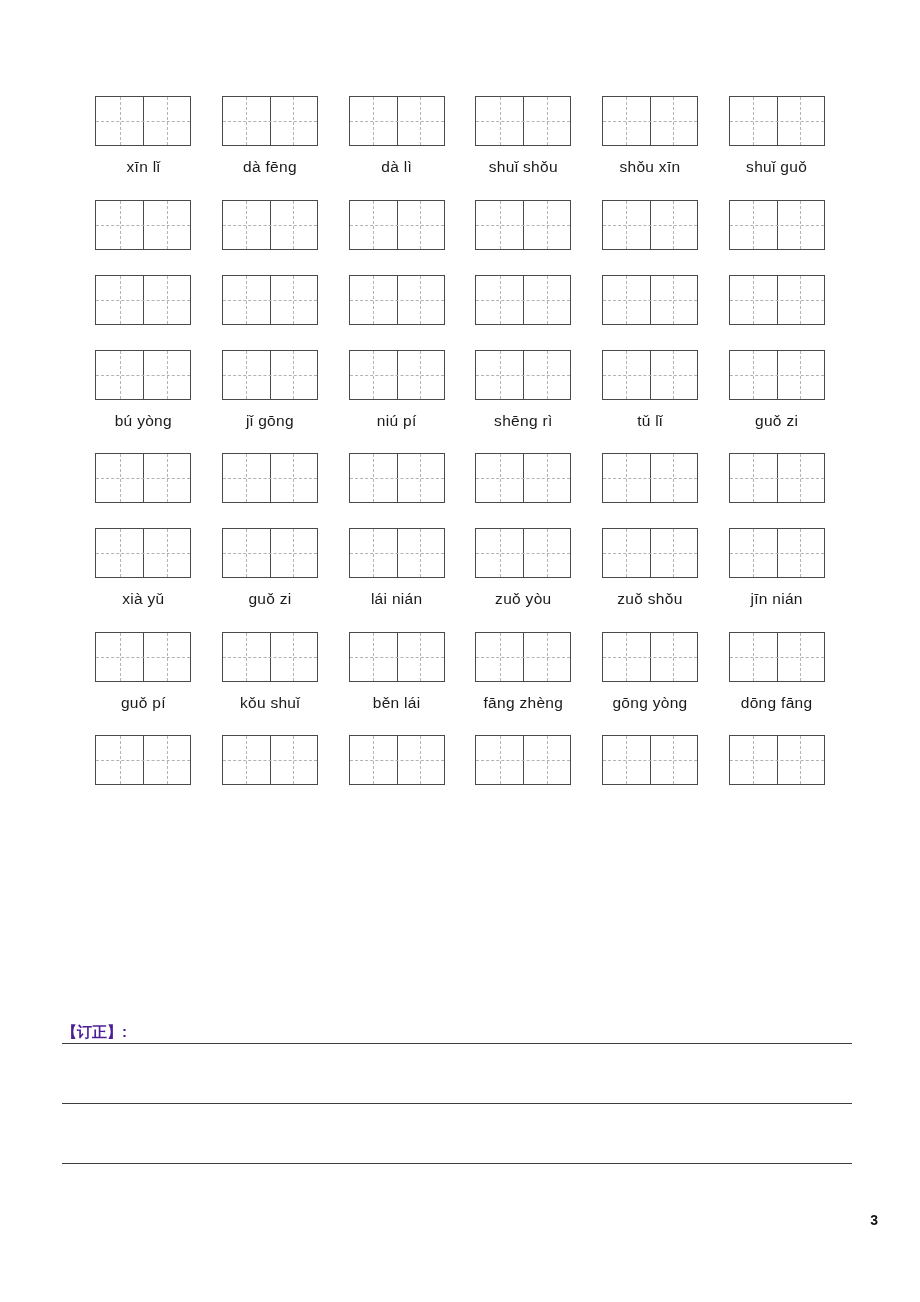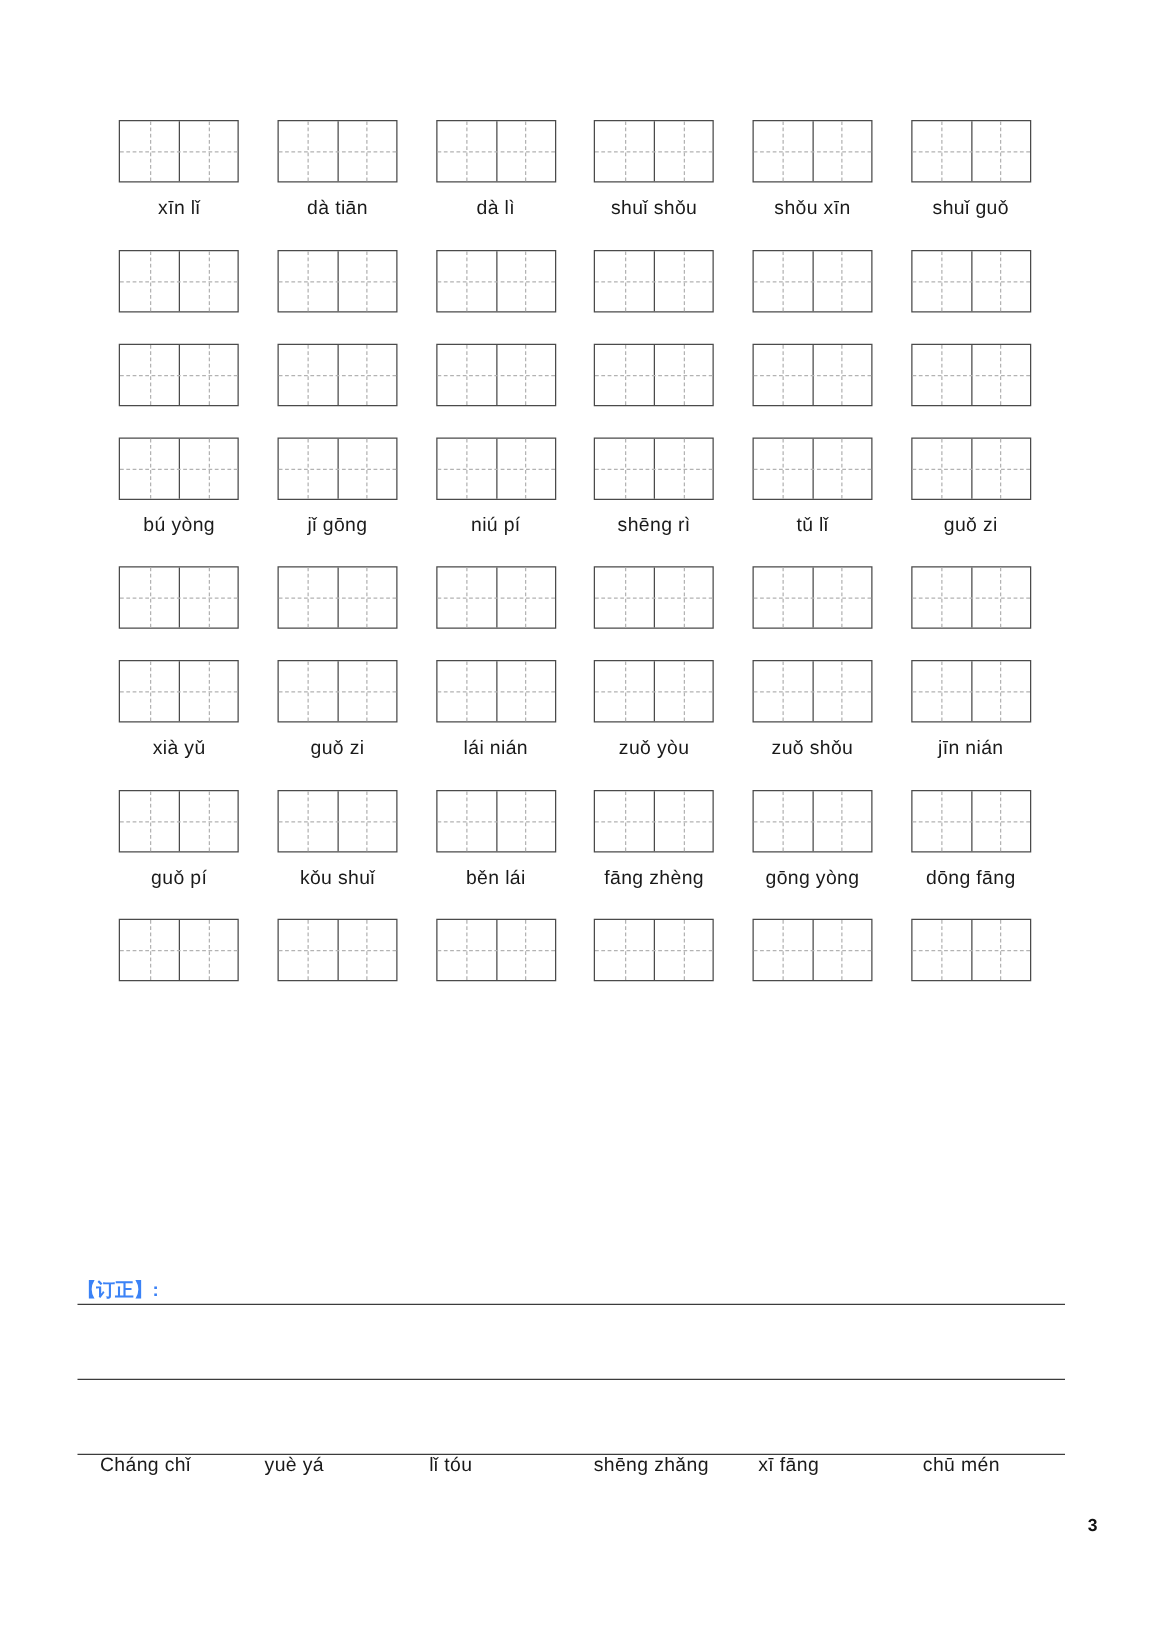--- a/index.html
+++ b/index.html
@@ -115,21 +115,21 @@
     height: 26px;
   }
   .corr-label {
     position: absolute;
     left: 0;
     bottom: 2px;
     font-size: 15px;
     font-weight: bold;
     font-family: Liberation Sans, sans-serif;
     white-space: nowrap;
-    color: #3b82f6;
+    color: #4c1d95;
   }
   .rule {
     position: absolute;
     left: 0;
     right: 0;
     bottom: 0;
     border-bottom: 1.2px solid #3c3c3c;
   }
   .corr-line2, .corr-line3 {
     position: relative;
@@ -218,21 +218,21 @@
             <span class="dash-v1"></span>
             <span class="dash-v2"></span>
           </div>
         </div>
       </div>
       <div class="grid-row">
         <div class="cell">
             <span class="label">xīn  lǐ</span>
           </div>
         <div class="cell">
-            <span class="label">dà  tiān</span>
+            <span class="label">dà  fēng</span>
           </div>
         <div class="cell">
             <span class="label">dà  lì</span>
           </div>
         <div class="cell">
             <span class="label">shuǐ  shǒu</span>
           </div>
         <div class="cell">
             <span class="label">shǒu  xīn</span>
           </div>
@@ -688,24 +688,16 @@
       <span class="rule"></span>
     </div>
     <div class="corr-line2">
       <span class="rule"></span>
     </div>
     <div class="corr-line3">
       <span class="rule"></span>
     </div>
   </div>
 
-  <div class="bottom-row">
-    <div class="bcell">Cháng  chǐ</div>
-    <div class="bcell">yuè  yá</div>
-    <div class="bcell">lǐ tóu</div>
-    <div class="bcell">shēng zhǎng</div>
-    <div class="bcell">xī  fāng</div>
-    <div class="bcell">chū  mén</div>
-  </div>
 
   <div class="page-number">3</div>
 
 </div>
 
 </body></html>

